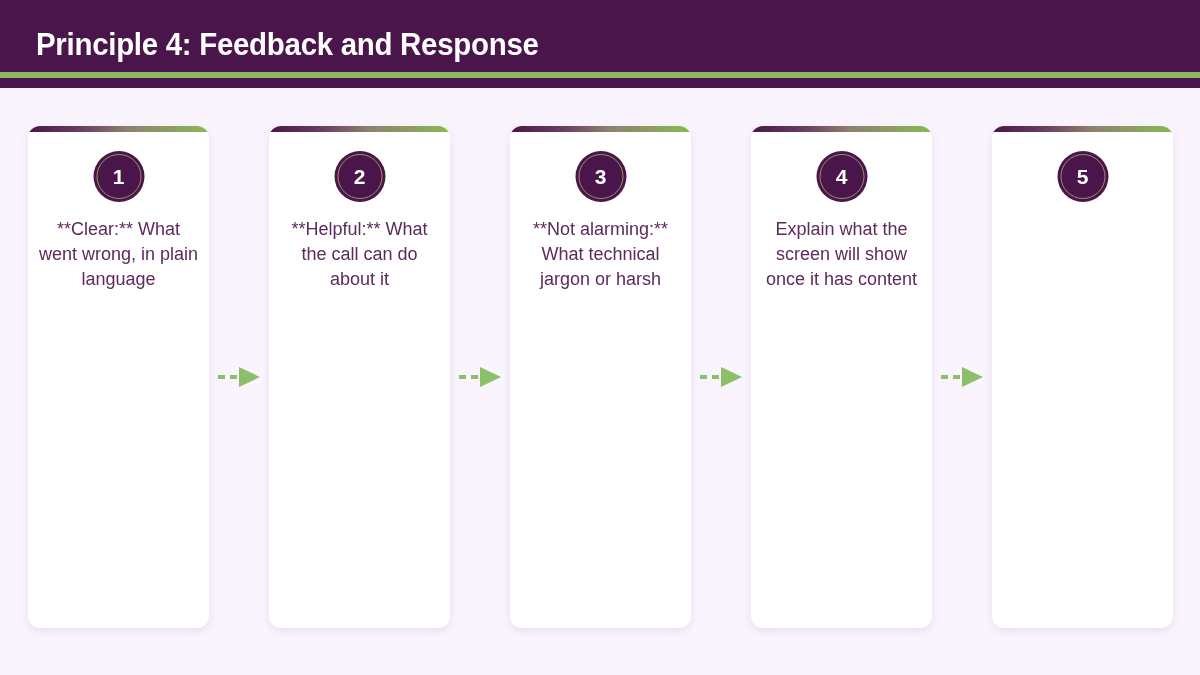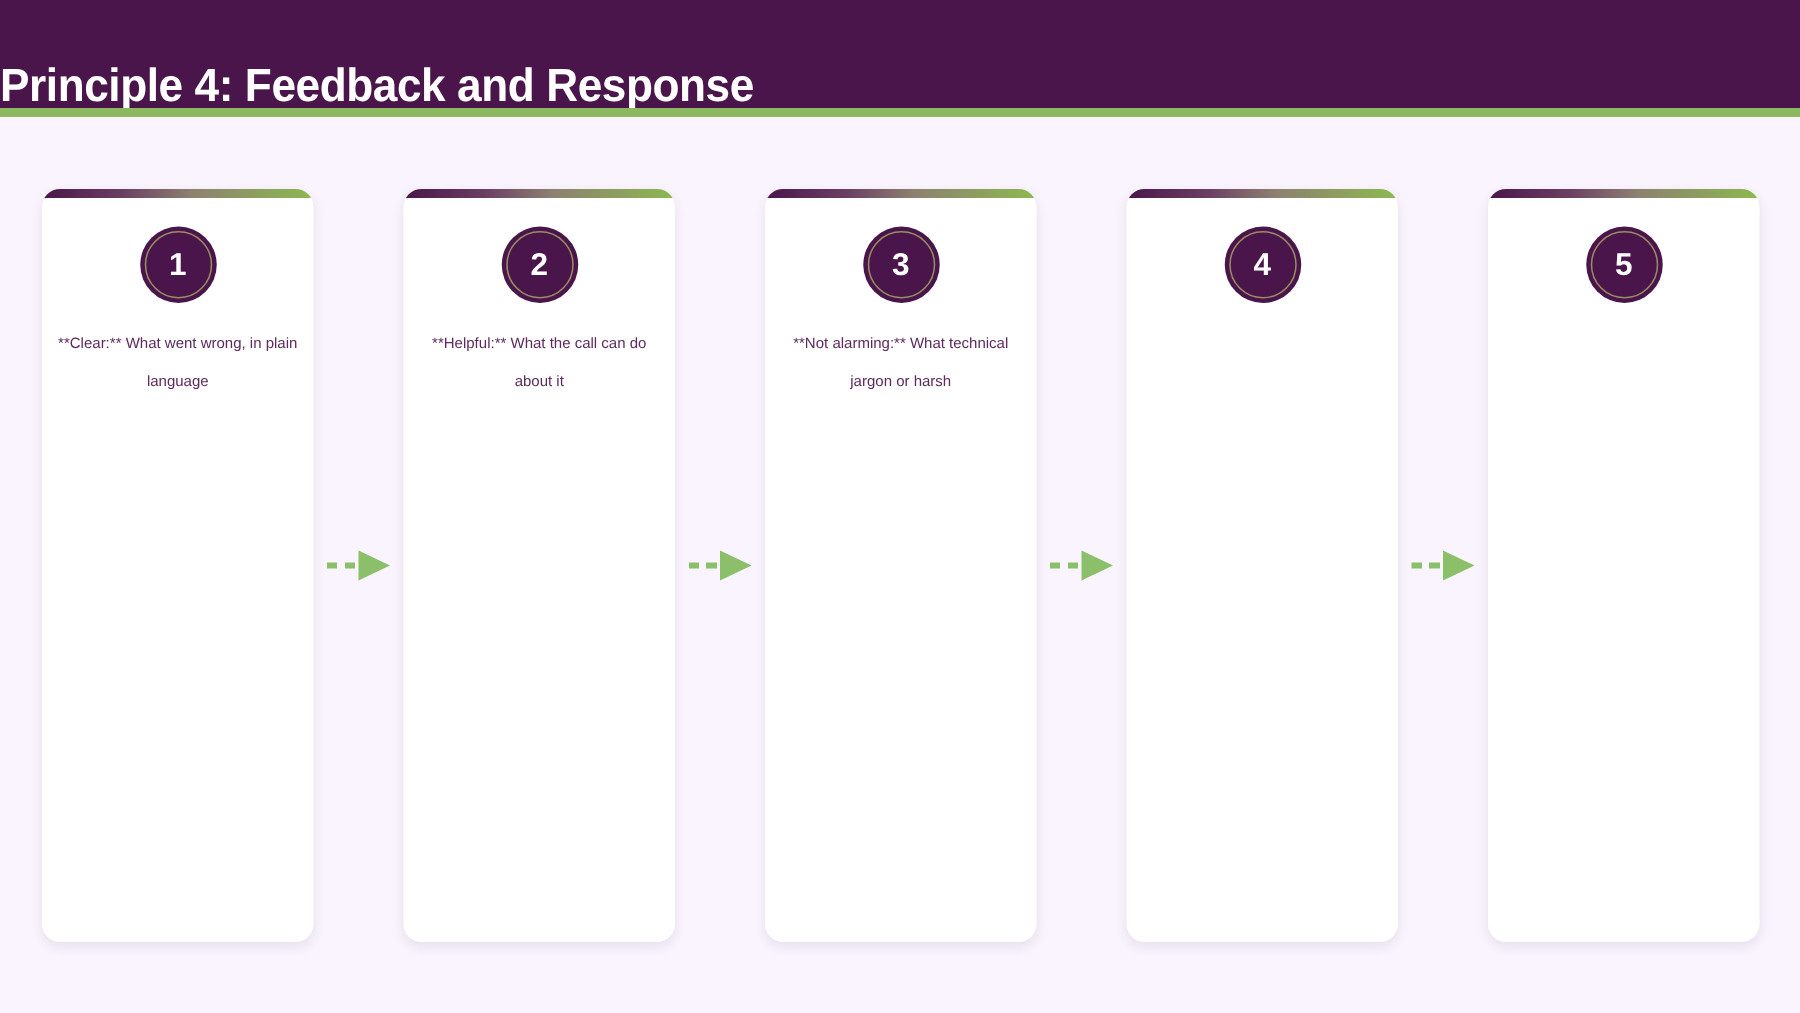--- a/index.html
+++ b/index.html
@@ -22,25 +22,26 @@
     background: #f9f4fd;
     box-sizing: border-box;
   }
 
   
   .header {
     position: absolute;
     left: 0;
     top: 0;
     width: 1200px;
-    height: 72px;
+    height: 88px;
     background: #4a154a;
     display: flex;
-    align-items: flex-end;
-    box-sizing: border-box;
+    align-items: center;
+    box-sizing: border-box;
+    padding-left: 36px;
   }
   .header-title {
     color: #ffffff;
     font-size: 31px;
     font-weight: bold;
     letter-spacing: -0.3px;
     line-height: 1;
     white-space: nowrap;
     font-family: "Liberation Sans Narrow", "Liberation Sans", sans-serif;
     transform: scaleX(0.95);
@@ -118,21 +119,21 @@
     line-height: 1;
     z-index: 2;
   }
   .card-text {
     position: absolute;
     left: 10px;
     right: 10px;
     top: 91px;
     text-align: center;
     color: #5c2a5c;
-    font-size: 10px;
+    font-size: 18px;
     line-height: 25px;
     font-family: "Liberation Sans", sans-serif;
   }
 
   
   .connector {
     flex: 0 0 auto;
     width: 60px;
     height: 502px;
     position: relative;
@@ -241,20 +242,21 @@
           <span class="arrow-head"></span>
         </div>
       </div>
     </div>
 
     <div class="card">
       <div class="card-topbar"></div>
       <div class="card-badge">
         <span class="card-badge-num">4</span>
       </div>
+      <div class="card-text">Explain what the screen will show once it has content</div>
     </div>
 
     <div class="connector">
       <div class="arrow">
         <div class="arrow-inner">
           <span class="arrow-dash"></span>
           <span class="arrow-head"></span>
         </div>
       </div>
     </div>

